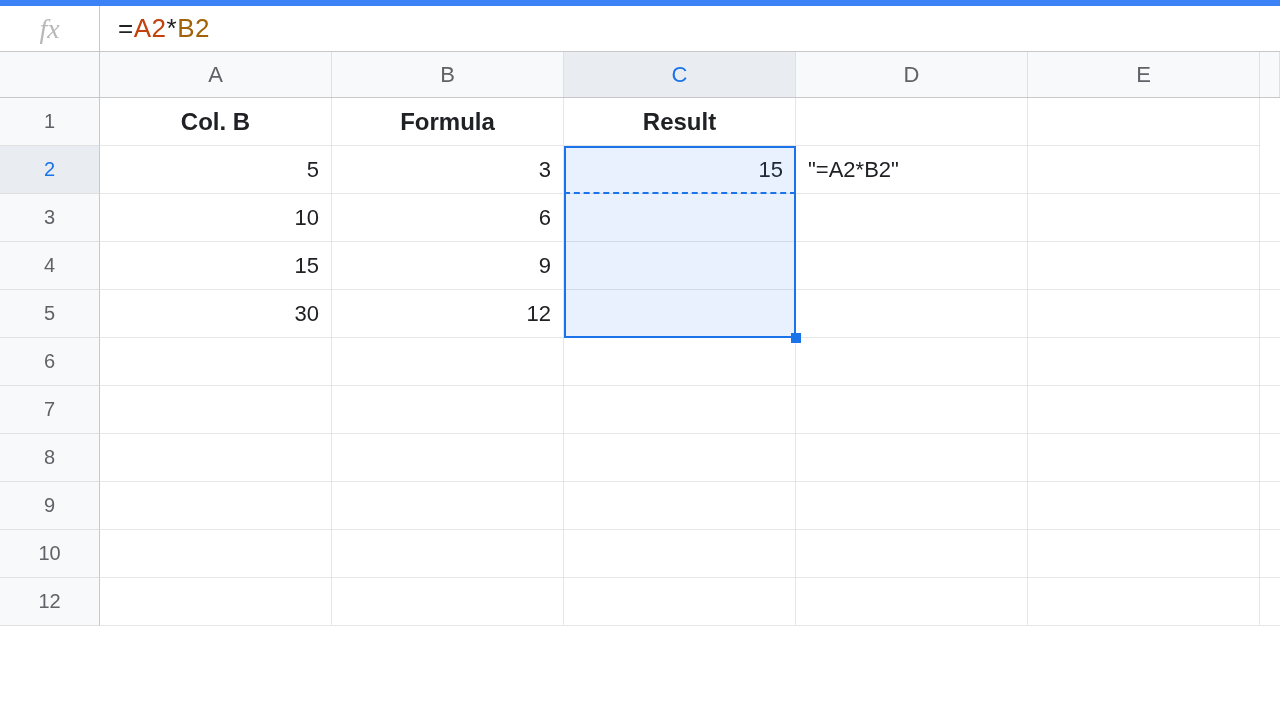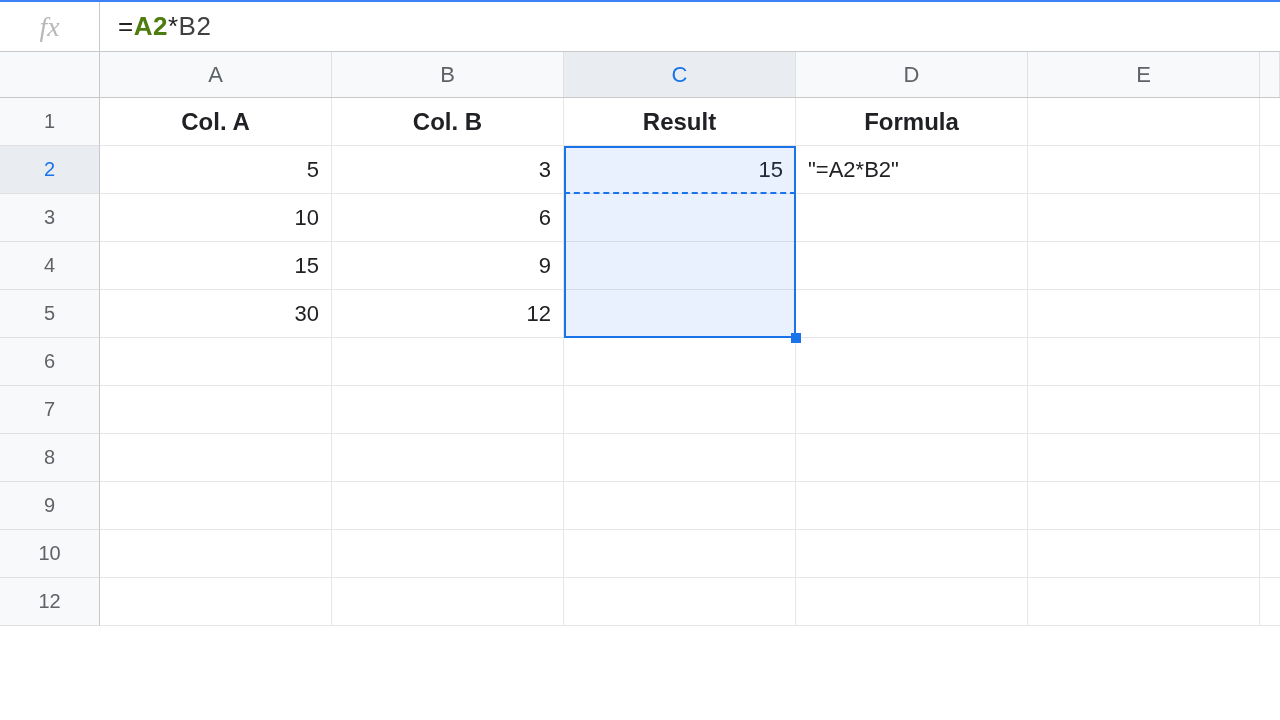--- a/index.html
+++ b/index.html
@@ -8,21 +8,21 @@
     font-family: Arial, sans-serif;
     background: #fff;
     width: 1280px; height: 720px;
     overflow: hidden;
     color: #222;
   }
 
   
   .formula-bar {
     height: 52px;
-    border-top: 2px solid #3b82f6;
+    border-top: 6px solid #3b82f6;
     border-bottom: 1px solid #c8c8c8;
     display: flex;
     align-items: center;
     background: #fff;
   }
   .fx-cell {
     width: 100px;
     height: 100%;
     display: flex;
     align-items: center;
@@ -37,23 +37,23 @@
   .formula-input {
     flex: 1;
     padding: 0 18px;
     font-size: 26px;
     letter-spacing: .5px;
     font-family: Arial, sans-serif;
     display: flex;
     align-items: center;
   }
   .tok-eq  { color: #222; }
-  .tok-ref1{ color: #4d7c0f; font-weight: bold; }  
+  .tok-ref1{ color: #c2410c; }  
   .tok-op  { color: #222; }
-  .tok-ref2{ color: #404040; }  
+  .tok-ref2{ color: #a16207; }  
 
   
   .sheet {
     position: relative;
   }
 
   .col-headers {
     display: grid;
     grid-template-columns: 100px repeat(5, 232px) auto;
     height: 46px;
@@ -162,24 +162,23 @@
     <div class="col-header sel">C</div>
     <div class="col-header">D</div>
     <div class="col-header">E</div>
     <div class="col-header"></div>
   </div>
 
   <div class="grid-body">
 
     <div class="row">
       <div class="row-header">1</div>
-      <div class="cell header-text">Col. A</div>
       <div class="cell header-text">Col. B</div>
+      <div class="cell header-text">Formula</div>
       <div class="cell header-text">Result</div>
-      <div class="cell header-text">Formula</div>
       <div class="cell"></div>
       <div class="cell"></div>
     </div>
 
     <div class="row">
       <div class="row-header sel">2</div>
       <div class="cell num">5</div>
       <div class="cell num">3</div>
       <div class="cell num">15</div>
       <div class="cell txt">"=A2*B2"</div>

